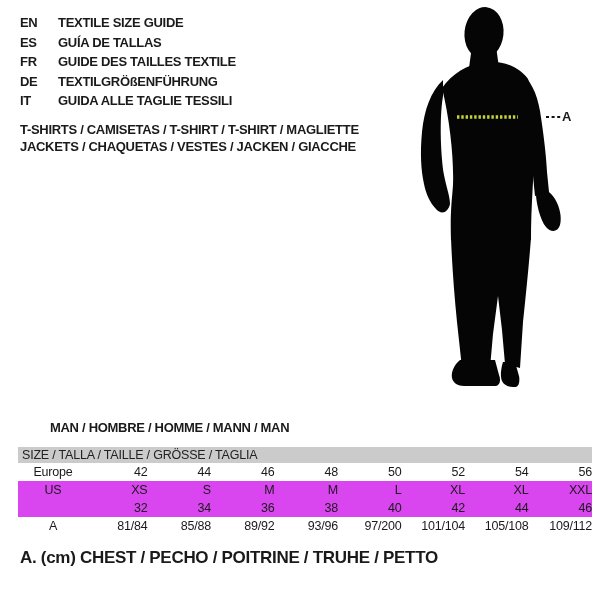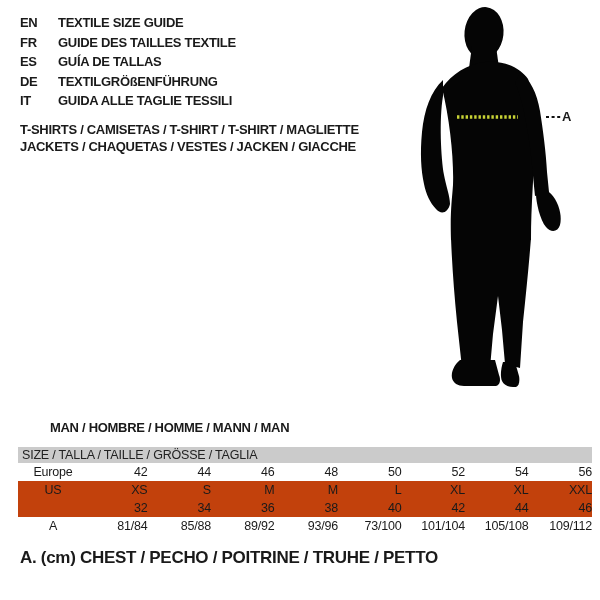--- a/index.html
+++ b/index.html
@@ -25,42 +25,42 @@
   .figure svg{position:absolute;left:0;top:0;}
   .measure-a{position:absolute;left:152px;top:109px;font-size:13px;font-weight:600;letter-spacing:-0.2px;}
 
   
   .section-title{left:20px;top:420px;font-weight:bold;font-size:13px;letter-spacing:-0.3px;white-space:nowrap;padding-left:30px;}
 
   
   .size-table{left:18px;top:447px;width:574px;font-size:12.5px;letter-spacing:-0.2px;}
   .thead{background:#cbcbcb;height:16px;line-height:16px;padding-left:4px;color:#222;white-space:nowrap;}
   .trow{display:flex;height:18px;line-height:18px;}
-  .trow.alt{background:#c2410c;}
+  .trow.alt{background:#d946ef;}
   .tlabel{width:66px;padding-left:4px;box-sizing:border-box;text-align:center;}
   .tcell{width:63.5px;text-align:right;}
 
   
   .footnote{left:20px;top:548px;font-weight:bold;font-size:17px;letter-spacing:-0.3px;white-space:nowrap;}
 </style>
 </head>
 <body>
 
 <div class="abs langs">
   <div class="lang-row">
     <span class="lang-code">EN</span>
     <span class="lang-label">TEXTILE SIZE GUIDE</span>
   </div>
   <div class="lang-row">
+    <span class="lang-code">ES</span>
+    <span class="lang-label">GUÍA DE TALLAS</span>
+  </div>
+  <div class="lang-row">
     <span class="lang-code">FR</span>
     <span class="lang-label">GUIDE DES TAILLES TEXTILE</span>
-  </div>
-  <div class="lang-row">
-    <span class="lang-code">ES</span>
-    <span class="lang-label">GUÍA DE TALLAS</span>
   </div>
   <div class="lang-row">
     <span class="lang-code">DE</span>
     <span class="lang-label">TEXTILGRÖßENFÜHRUNG</span>
   </div>
   <div class="lang-row">
     <span class="lang-code">IT</span>
     <span class="lang-label">GUIDA ALLE TAGLIE TESSILI</span>
   </div>
 </div>
@@ -151,20 +151,20 @@
     <span class="tcell">44</span>
     <span class="tcell">46</span>
   </div>
 
   <div class="trow">
     <span class="tlabel">A</span>
     <span class="tcell">81/84</span>
     <span class="tcell">85/88</span>
     <span class="tcell">89/92</span>
     <span class="tcell">93/96</span>
-    <span class="tcell">73/100</span>
+    <span class="tcell">97/200</span>
     <span class="tcell">101/104</span>
     <span class="tcell">105/108</span>
     <span class="tcell">109/112</span>
   </div>
 </div>
 
 <div class="abs footnote">A. (cm) CHEST / PECHO / POITRINE / TRUHE / PETTO</div>
 
 </body></html>

